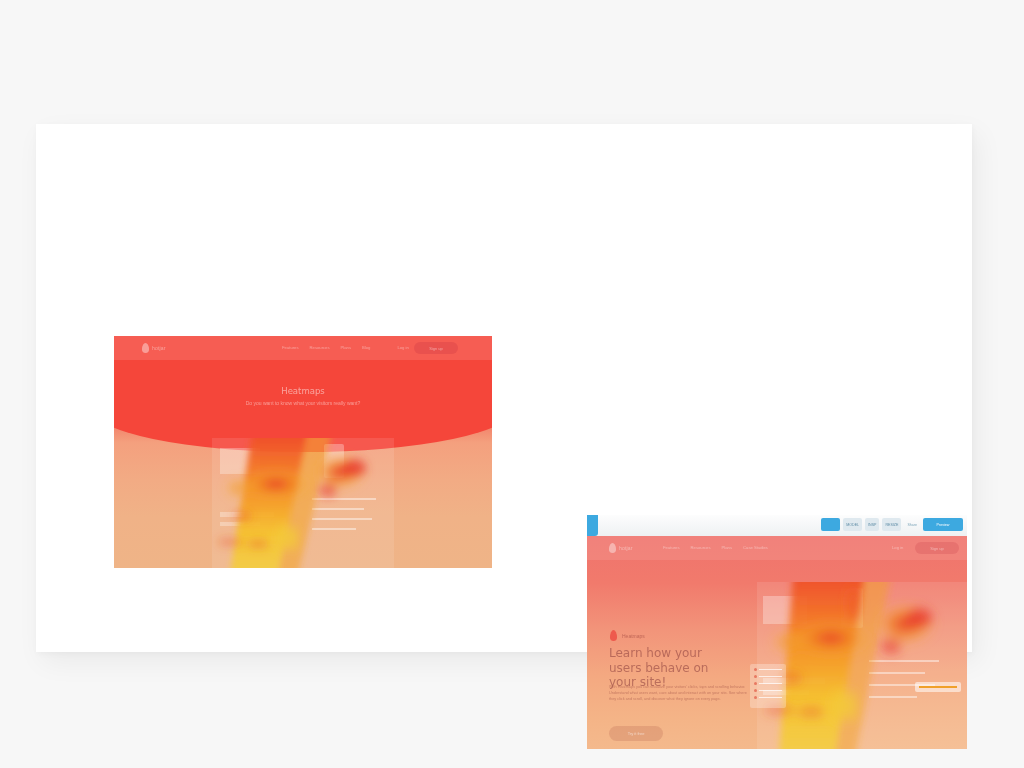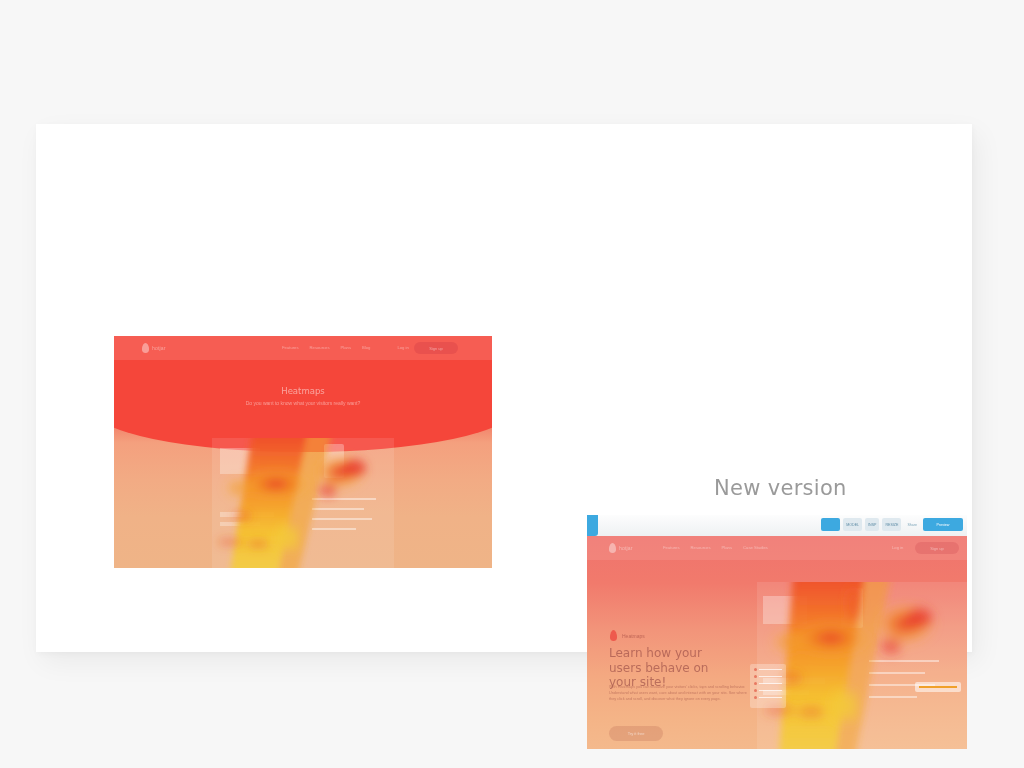--- a/index.html
+++ b/index.html
@@ -408,21 +408,20 @@
             <ellipse cx="30" cy="78" rx="10" ry="4" fill="#e8502a" opacity="0.45"></ellipse>
             <ellipse cx="18" cy="104" rx="13" ry="4" fill="#e8502a" opacity="0.40"></ellipse>
             <ellipse cx="46" cy="106" rx="11" ry="4" fill="#e8502a" opacity="0.40"></ellipse>
             <ellipse cx="71" cy="100" rx="5" ry="13" fill="#f3c938" opacity="0.85"></ellipse>
             <ellipse cx="81" cy="100" rx="5" ry="13" fill="#f3c938" opacity="0.85"></ellipse>
           </g>
         </svg>
       </div>
     </div>
 
-    <div class="caption" id="caption-new">New version</div>
 
     <div id="new-mock">
 
       <div id="browser-bar">
         <div id="browser-left-tab"></div>
         <div id="browser-buttons">
           <div class="bbtn solid" style="width:13px"></div>
           <div class="bbtn light">MODEL</div>
           <div class="bbtn light">INSP</div>
           <div class="bbtn light">RESIZE</div>

